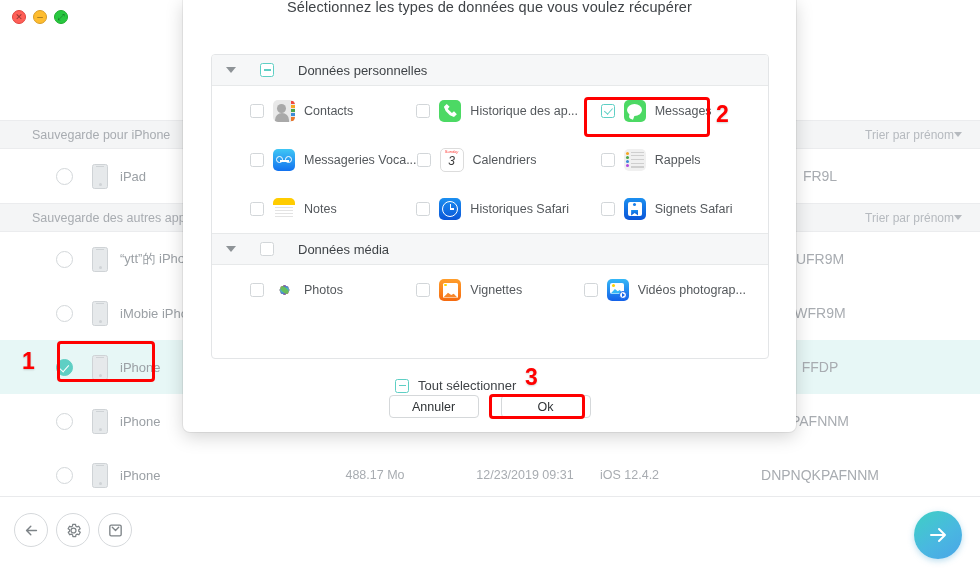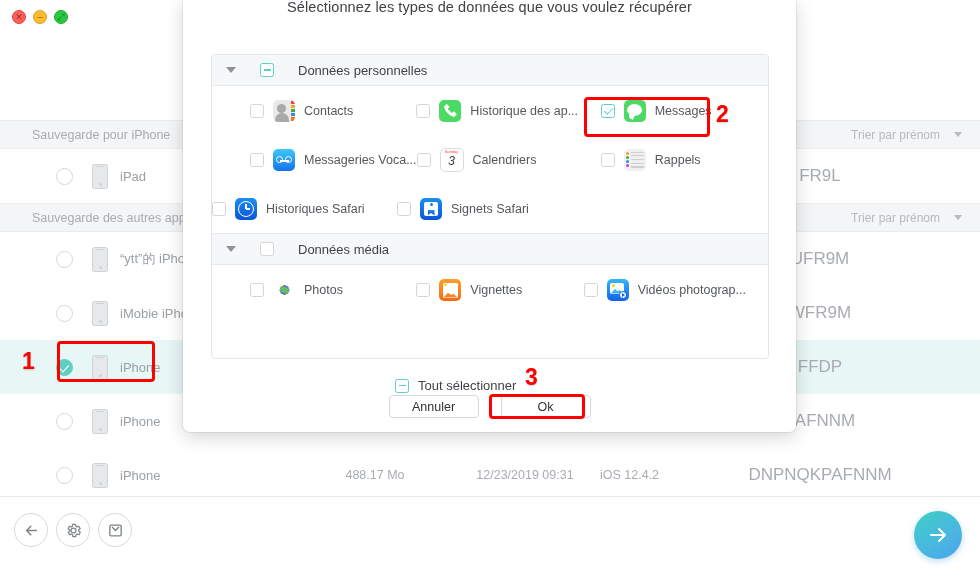--- a/index.html
+++ b/index.html
@@ -75,21 +75,21 @@
     color: #a8acb1;
     white-space: nowrap;
   }
   .group-header .gh-sort {
     position: absolute;
     right: 18px;
     font-size: 12px;
     color: #b6babf;
     display: flex;
     align-items: center;
-    gap: 14px;
+    gap: 0;
     white-space: nowrap;
   }
   .caret-down {
     width: 0; height: 0;
     border-left: 4px solid transparent;
     border-right: 4px solid transparent;
     border-top: 5px solid #b6babf;
     display: inline-block;
   }
 
@@ -181,21 +181,21 @@
     width: 120px;
     text-align: left;
     font-size: 12.5px;
     color: #a8acb1;
   }
   .dev-serial {
     position: absolute;
     left: 715px;
     width: 210px;
     text-align: center;
-    font-size: 17px;
+    font-size: 14px;
     color: #a8acb1;
   }
 
   
   .toolbar {
     position: absolute;
     left: 0; right: 0; bottom: 0;
     height: 72px;
     border-top: 1px solid #e9eaec;
     background: #ffffff;
@@ -772,20 +772,33 @@
                   <i style="background:#4ca64c"></i>
                   <i style="background:#3b8bd6"></i>
                   <i style="background:#b04ce0"></i>
                 </span>
             </span>
             <span class="cell-label">Rappels</span>
           </div>
         </div>
 
         <div class="grid-row">
+          <div class="cell c1">
+            <span class="cb"></span>
+            <span class="appico ic-notes">
+              <i class="top"></i>
+              <span class="lines">
+                  <i></i>
+                  <i></i>
+                  <i></i>
+                  <i></i>
+                </span>
+            </span>
+            <span class="cell-label">Notes</span>
+          </div>
           <div class="cell c2">
             <span class="cb"></span>
             <span class="appico ic-safari-h">
               <i class="ring"></i>
                 <i class="h1"></i>
                 <i class="h2"></i>
             </span>
             <span class="cell-label">Historiques Safari</span>
           </div>
           <div class="cell c3">

